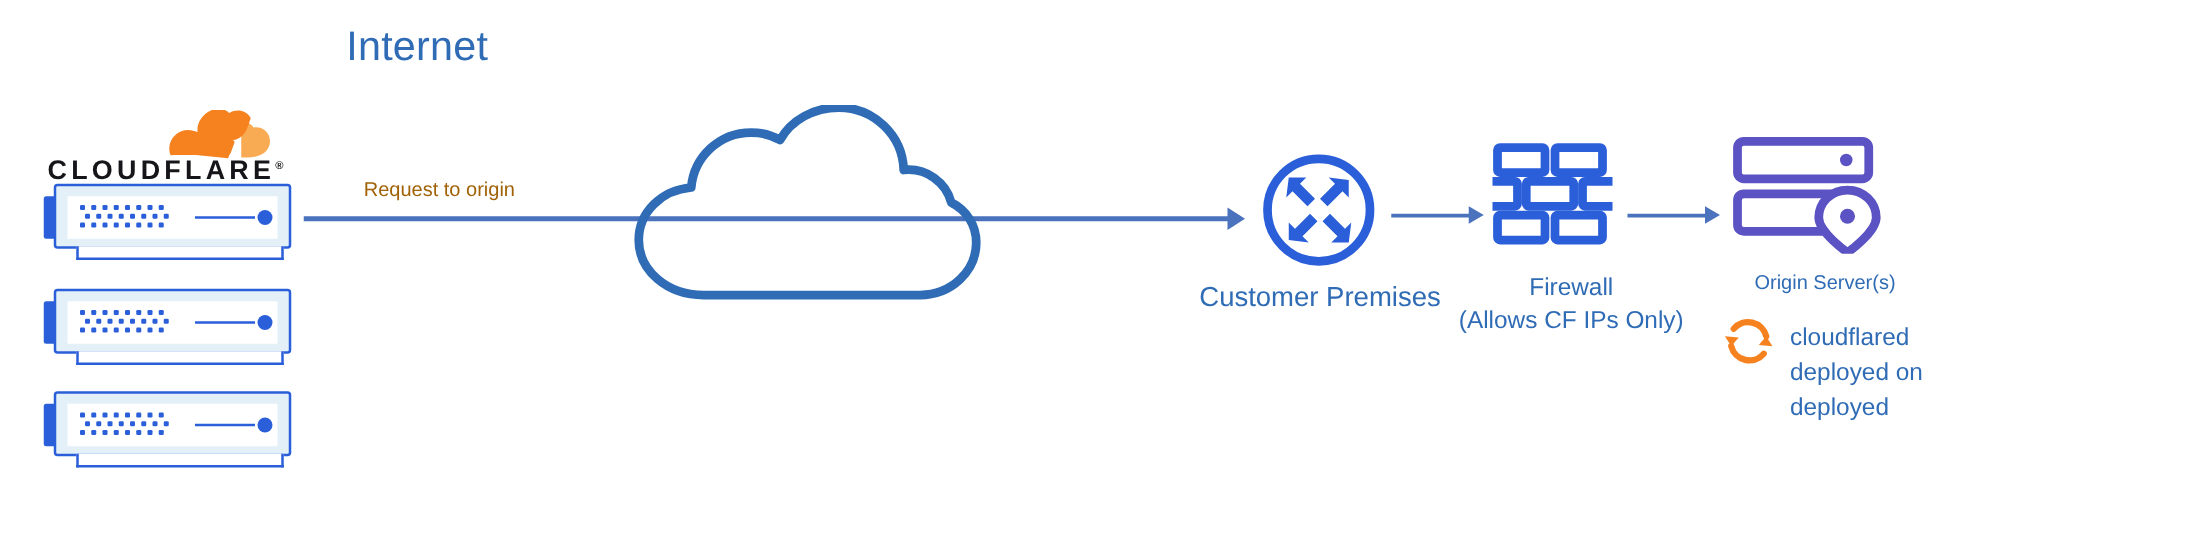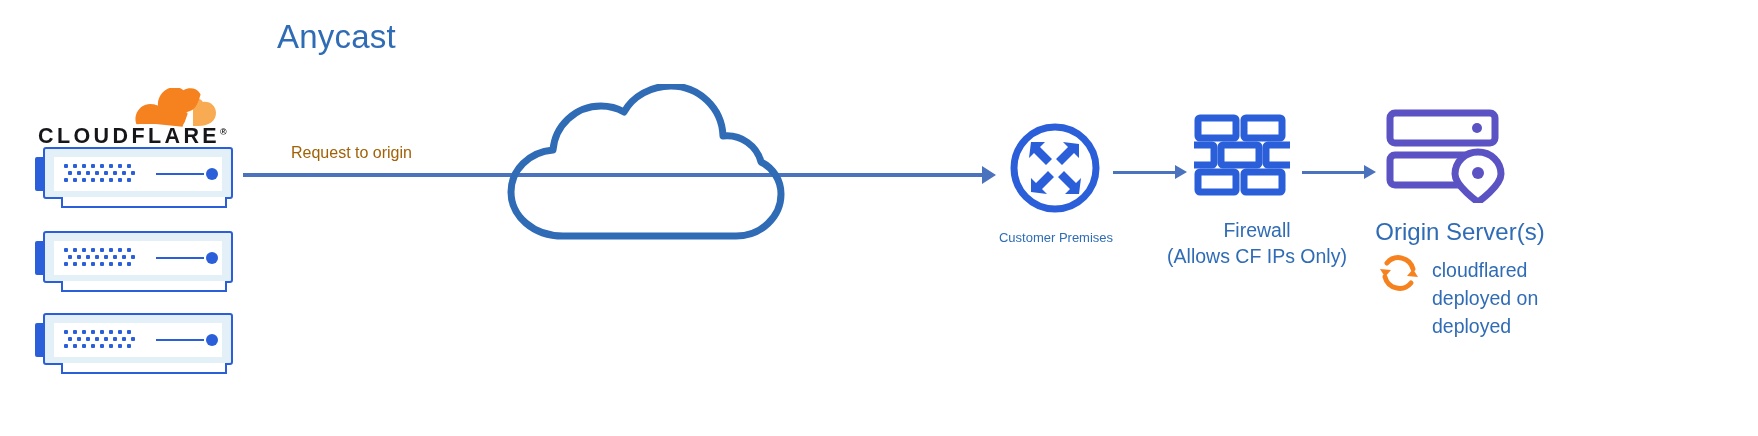--- a/index.html
+++ b/index.html
@@ -201,21 +201,21 @@
     top: 122px;
     width: 92px;
     height: 92px;
   }
   #cpe-label {
     position: absolute;
     left: 928px;
     top: 225px;
     width: 256px;
     text-align: center;
-    font-size: 13px;
+    font-size: 22px;
     line-height: 26px;
     color: #2f6cb5;
   }
 
   #arrow2-line {
     position: absolute;
     left: 1113px;
     top: 171px;
     width: 66px;
     height: 3px;
@@ -275,21 +275,21 @@
     top: 108px;
     width: 120px;
     height: 95px;
   }
   #origin-label {
     position: absolute;
     left: 1360px;
     top: 218px;
     width: 200px;
     text-align: center;
-    font-size: 24px;
+    font-size: 16px;
     color: #2f6cb5;
     white-space: nowrap;
   }
 
   #cloudflared-icon {
     position: absolute;
     left: 1378px;
     top: 252px;
     width: 42px;
     height: 42px;
@@ -302,21 +302,21 @@
     line-height: 28px;
     color: #2f6cb5;
     white-space: nowrap;
   }
 </style>
 </head>
 <body>
 
 <div id="canvas">
 
-  <div id="diagram-title">Anycast</div>
+  <div id="diagram-title">Internet</div>
 
   <div id="cf-logo">
     <svg id="cf-cloud-mark" viewBox="0 0 96 40" xmlns="http://www.w3.org/2000/svg">
       <path d="M78 38 C90 38 96 32 96 25 C96 18 90 13 83 14 C81 11 77 9 73 10 L73 38 Z" fill="#f9ab54"></path>
       <path d="M62.5 36.5 L66 26 C66.6 24.3 66.2 23 64.3 23 L24 23 C23.4 23 23.2 22.6 23.4 22 C23.6 21.4 24.1 21.2 24.7 21.2 L65.3 21.2 C70 21.2 75.2 17.4 77 12.8 L79.3 6.8 C79.5 6.3 79.4 5.9 79.2 5.5 C76.3 -0.6 69.8 -1.6 64 1.6 C60.5 -1.6 55.4 -2.6 50.4 -0.6 C43.7 2 39.4 8.4 39.6 15.2 C36.2 13.2 31.9 12.8 27.9 14.4 C21 17.1 17.7 24.6 19.8 31.4 C19.9 31.8 20.3 32.1 20.8 32.1 Z" fill="#f6821f" transform="translate(0,4) scale(1,0.95)"></path>
       <path d="M20 36 L62 36 C63.2 36 64.2 35.3 64.6 34.2 L67.4 26.6 C67.9 25.2 67.2 24 65.7 24 L25.5 24 C24.7 24 24.3 23.4 24.5 22.7 C24.7 22 25.3 21.6 26 21.6 L66.3 21.6 C71 21.6 76.3 17.8 78.1 13.2 L80.4 7.2 C80.6 6.7 80.5 6.2 80.2 5.8 C76.8 0.1 69.7 -1.2 63.4 2.3 C59.6 -1.2 54 -2 48.7 0.3 C41.5 3.4 37.2 10.6 38 18 C34.2 15.7 29.4 15.3 25 17 C17.4 20 13.7 28.3 16.2 35.8 C16.3 36 16.6 36.2 16.9 36.2 Z" fill="#f6821f"></path>
     </svg>
     <div id="cf-wordmark"><span>CLOUDFLARE</span><span class="tm">®</span></div>
   </div>
 

